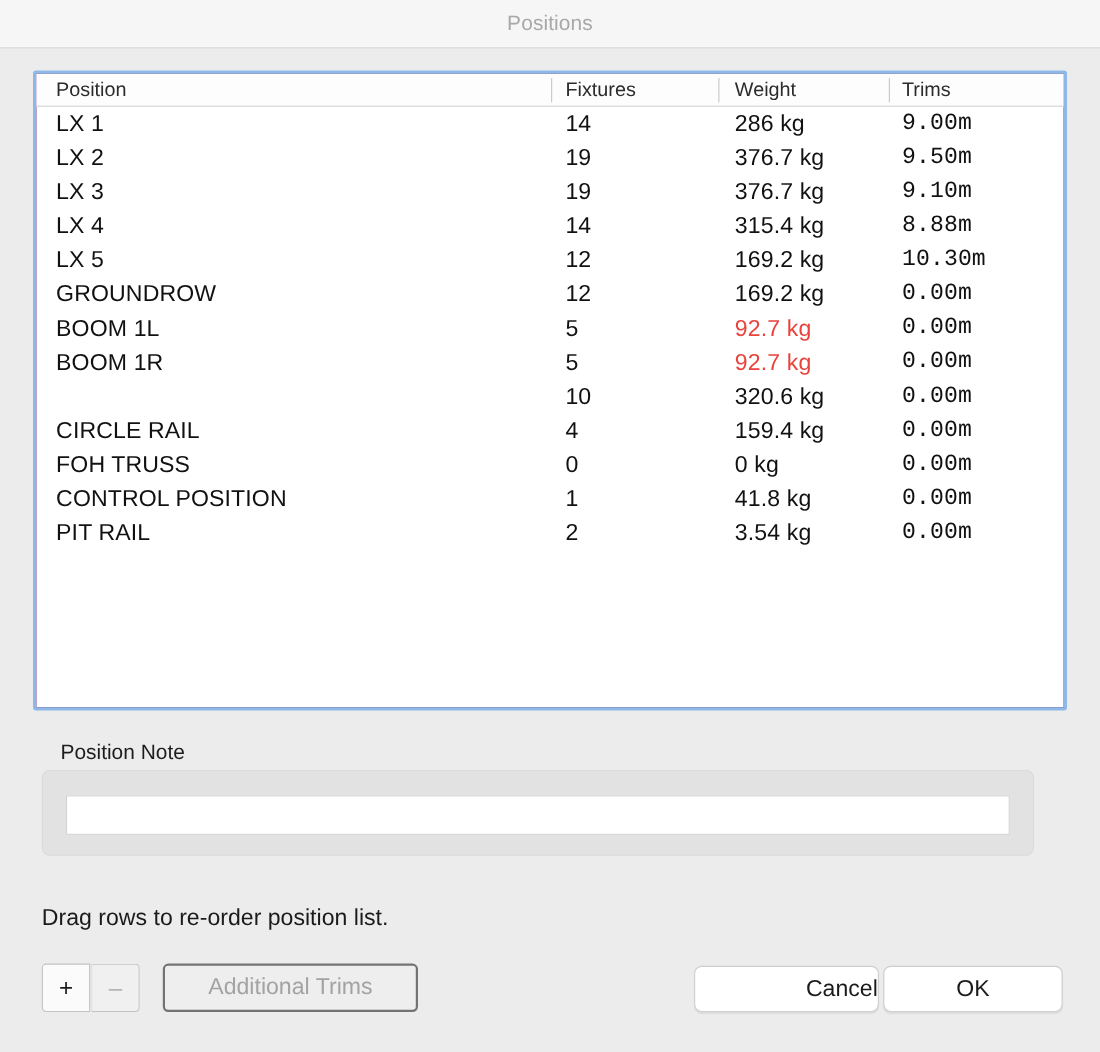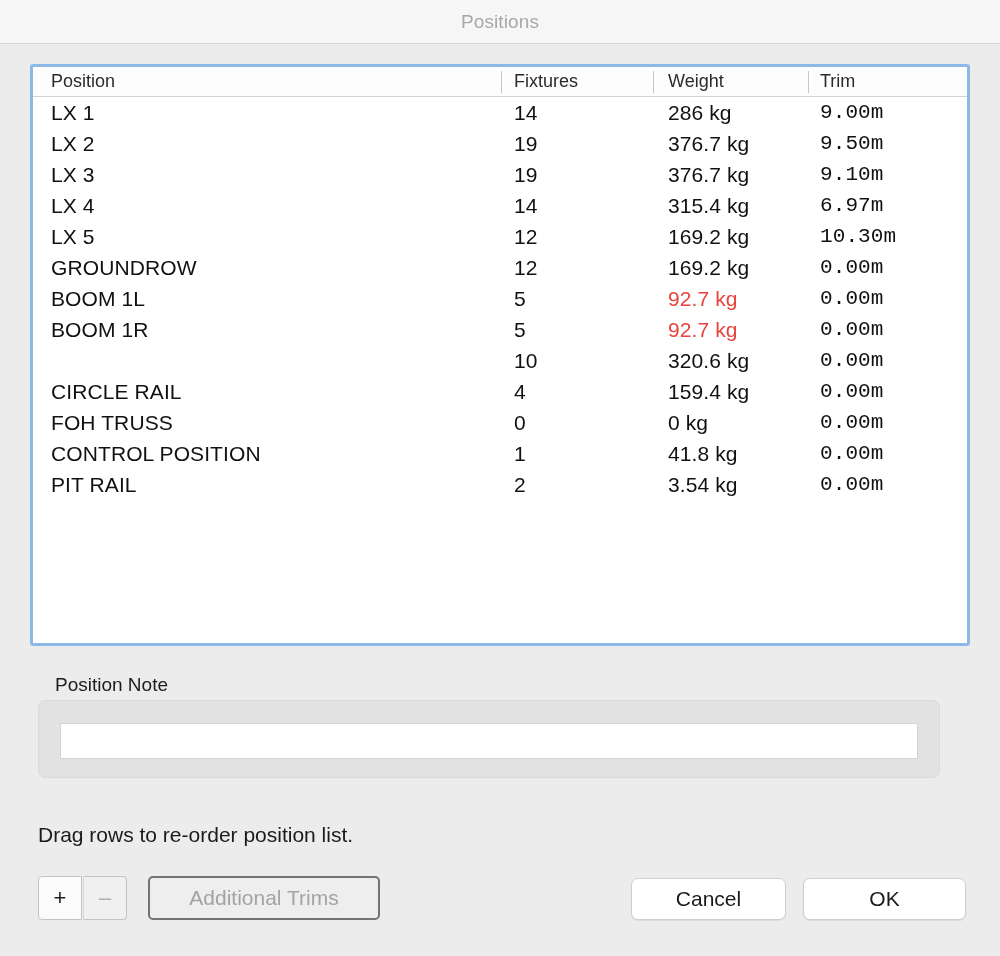--- a/index.html
+++ b/index.html
@@ -214,21 +214,21 @@
     box-sizing: border-box;
     border: 1px solid #cfcfcf;
     border-radius: 7px;
     background: #ffffff;
     font-family: "Liberation Sans", sans-serif;
     font-size: 21px;
     color: #1b1b1b;
     padding: 0;
     box-shadow: 0 1px 1px rgba(0,0,0,0.07);
   }
-  #btn-cancel { left: 631px; width: 155px; }
+  #btn-cancel { left: 631px; width: 168px; text-align: right; }
   #btn-ok     { left: 803px; width: 163px; }
 </style>
 </head>
 <body>
 
 <div id="window">
 
   <div id="titlebar">
     <div id="title-text">Positions</div>
   </div>
@@ -236,21 +236,21 @@
   <div id="table-focus-ring">
     <div id="table-inner">
 
       <div class="hrow">
         <div class="hcell hd-pos">Position</div>
         <div class="hdiv div1"></div>
         <div class="hcell hd-fix">Fixtures</div>
         <div class="hdiv div2"></div>
         <div class="hcell hd-wgt">Weight</div>
         <div class="hdiv div3"></div>
-        <div class="hcell hd-trim">Trim</div>
+        <div class="hcell hd-trim">Trims</div>
       </div>
 
       <div class="rows" id="rows-container">
           <div class="trow">
             <div class="cell c-pos">LX 1</div>
             <div class="cell c-fix">14</div>
             <div class="cell c-wgt">286 kg</div>
             <div class="cell c-trim">9.00m</div>
           </div>
           <div class="trow">
@@ -262,21 +262,21 @@
           <div class="trow">
             <div class="cell c-pos">LX 3</div>
             <div class="cell c-fix">19</div>
             <div class="cell c-wgt">376.7 kg</div>
             <div class="cell c-trim">9.10m</div>
           </div>
           <div class="trow">
             <div class="cell c-pos">LX 4</div>
             <div class="cell c-fix">14</div>
             <div class="cell c-wgt">315.4 kg</div>
-            <div class="cell c-trim">6.97m</div>
+            <div class="cell c-trim">8.88m</div>
           </div>
           <div class="trow">
             <div class="cell c-pos">LX 5</div>
             <div class="cell c-fix">12</div>
             <div class="cell c-wgt">169.2 kg</div>
             <div class="cell c-trim">10.30m</div>
           </div>
           <div class="trow">
             <div class="cell c-pos">GROUNDROW</div>
             <div class="cell c-fix">12</div>

